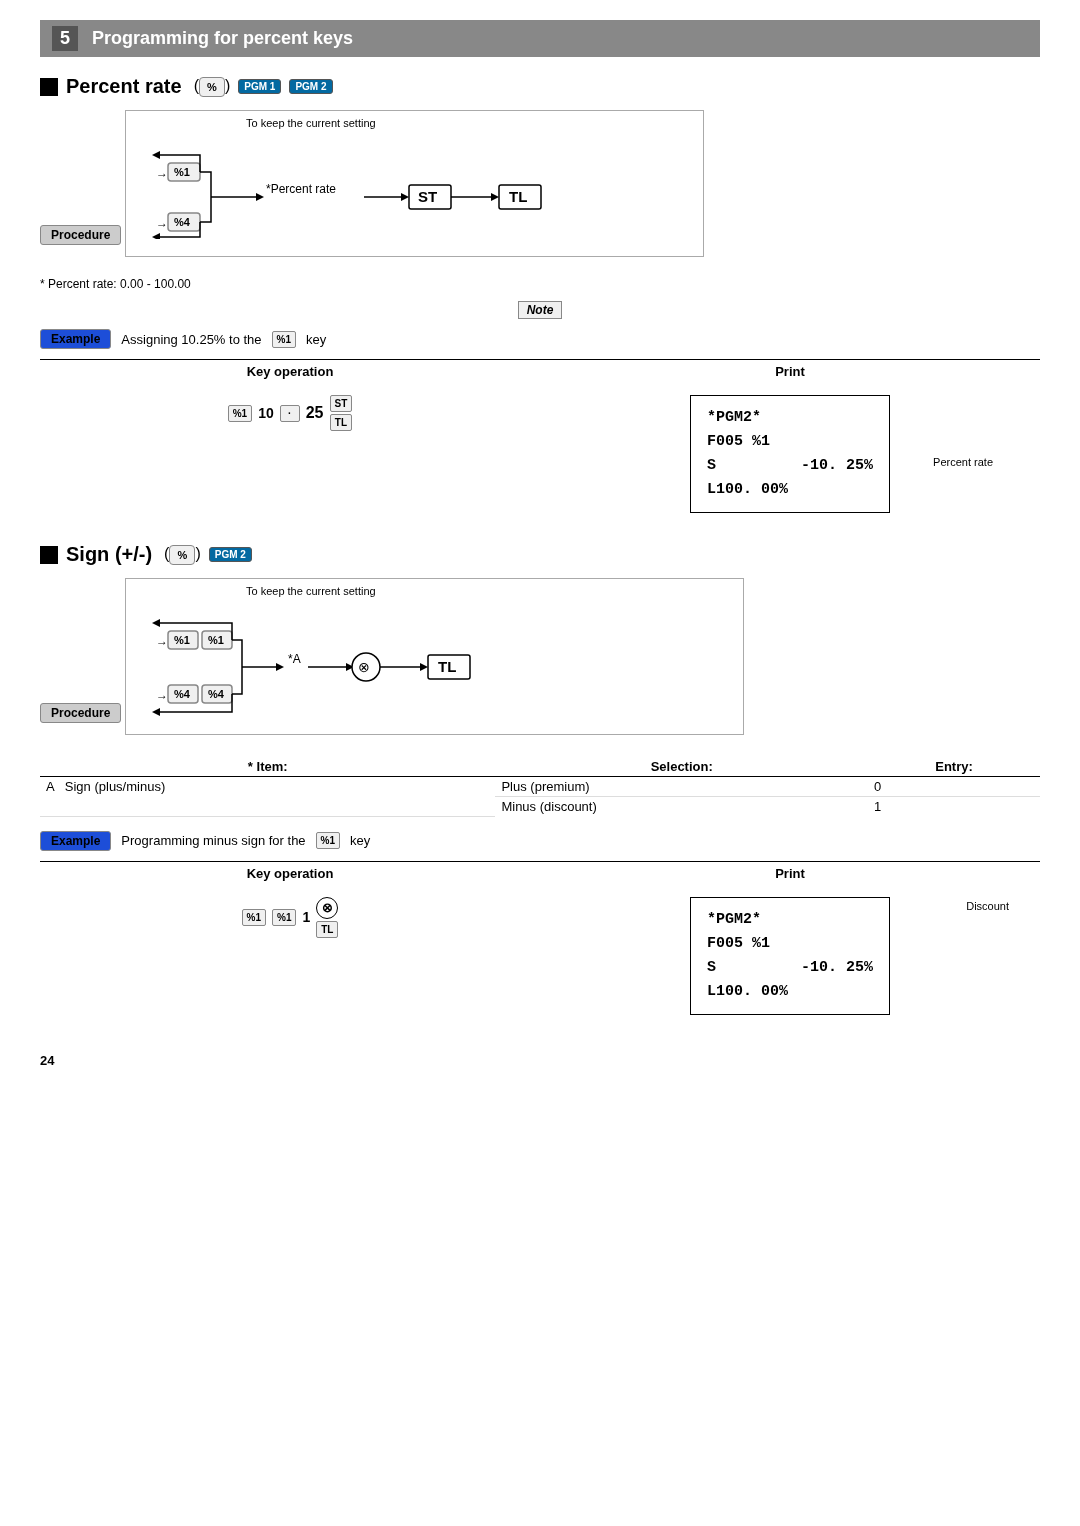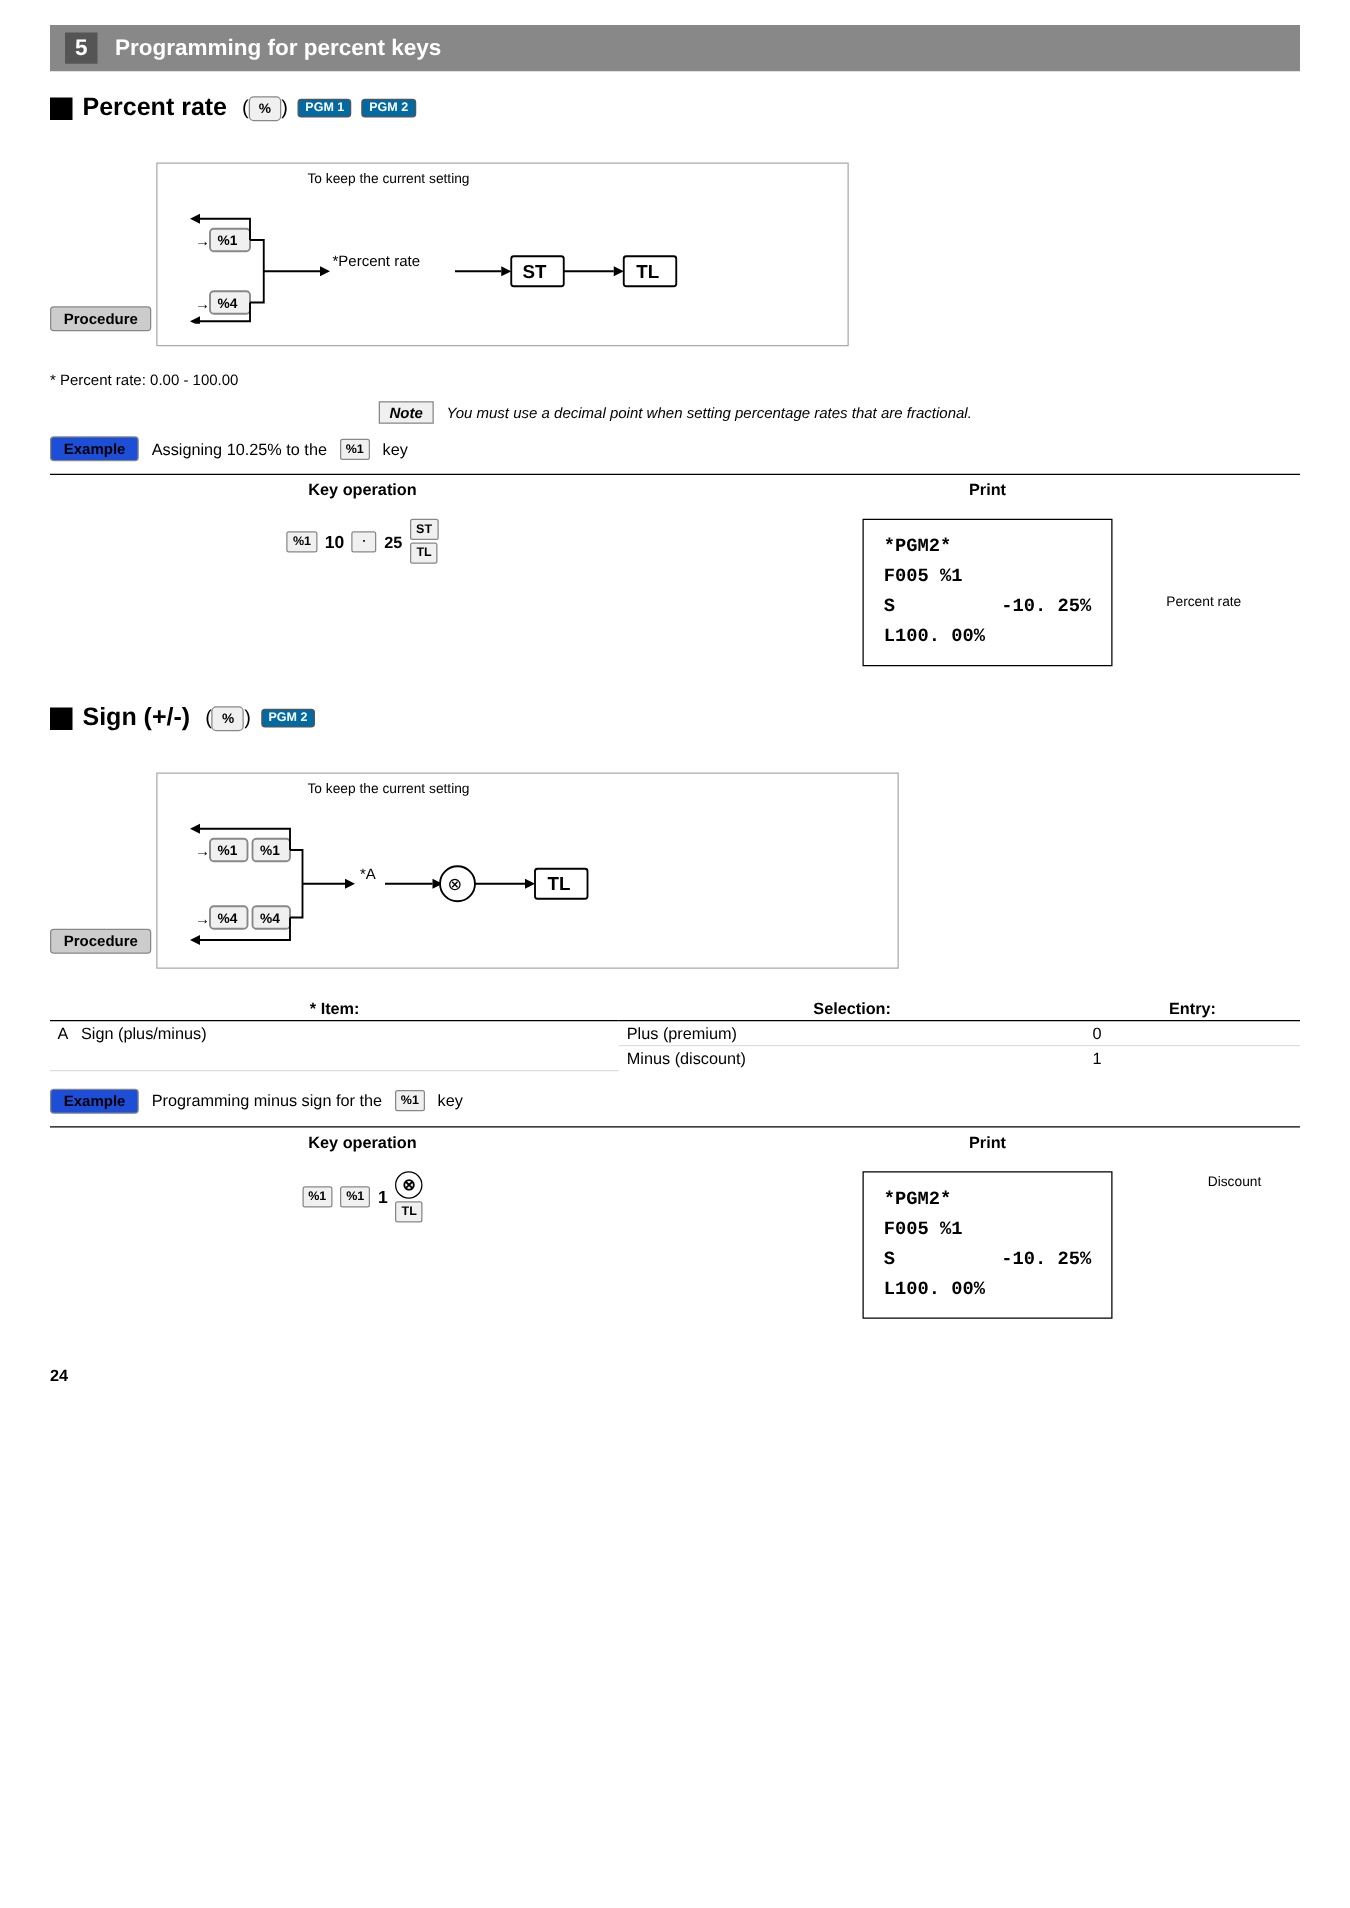--- a/index.html
+++ b/index.html
@@ -71,26 +71,25 @@
       font-size: 12px;
       padding: 2px 10px;
       border-radius: 3px;
       margin-bottom: 8px;
       text-align: right;
     }
 
     
     .flow-area {
       border: 1.5px solid #aaa;
-      padding: 14px 12px 14px 20px;
+      padding: 14px 37px 14px 20px;
       margin-bottom: 14px;
       position: relative;
       display: inline-block;
       min-width: 500px;
-      margin-top: 20px;
     }
     .flow-note {
       font-size: 11px;
       position: absolute;
       top: 6px;
       left: 120px;
     }
 
     
     .note-box {
@@ -336,40 +335,39 @@
     </svg>
   </div>
 </div>
 
 
 <div class="footnote">* Percent rate: 0.00 - 100.00</div>
 
 
 <div class="note-box">
   <span class="note-label">Note</span>
-  <span class="note-text">You must use a decimal point when setting percentage rates that are fractional.</span>
 </div>
 
 
 <div class="example-line">
   <span class="example-label">Example</span>
   <span>Assigning 10.25% to the</span>
   <span class="small-key">%1</span>
   <span>key</span>
 </div>
 
 
 <div class="two-col">
   <div class="col-left">
     <div class="col-header">Key operation</div>
     <div class="col-content">
       <span class="small-key">%1</span>
       <span style="font-size:14px; font-weight:bold;">10</span>
       <span class="small-key">·</span>
-      <span style="font-size:13px; font-weight:bold;text-align:right;">25</span>
+      <span style="font-size:16px; font-weight:bold;text-align:right;">25</span>
       <span style="display:inline-flex; flex-direction:column; align-items:center; gap:2px;">
         <span class="small-key">ST</span>
         <span class="small-key">TL</span>
       </span>
     </div>
   </div>
   <div class="col-right">
     <div class="col-header">Print</div>
     <div class="col-content">
       <div class="receipt-box">

